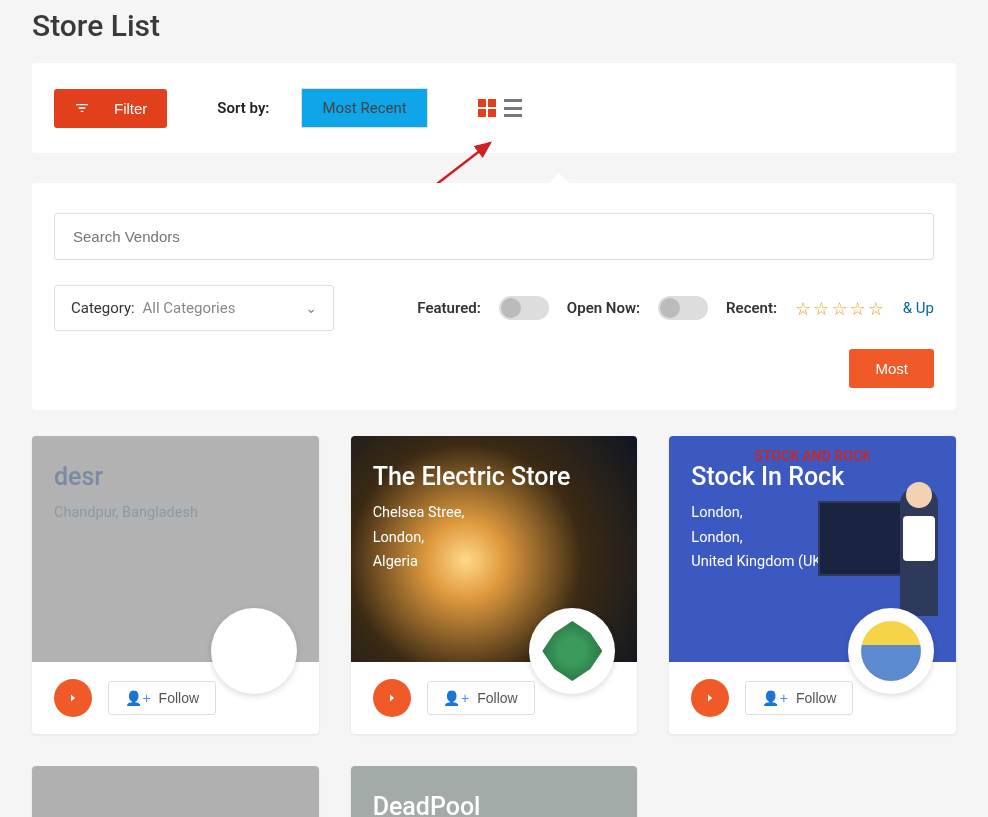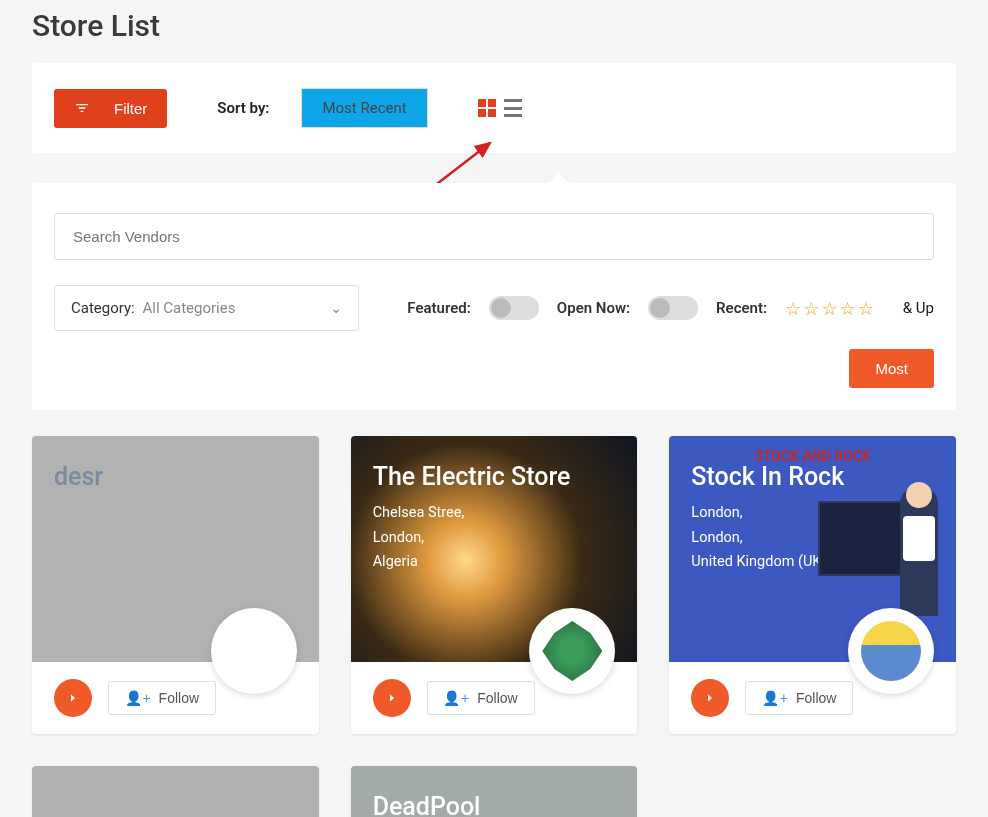--- a/index.html
+++ b/index.html
@@ -98,21 +98,21 @@
 .category-select {
   border: 1px solid #ddd;
   border-radius: 3px;
   padding: 13px 16px;
   font-size: 15px;
   color: #444;
   display: flex;
   align-items: center;
   gap: 6px;
   cursor: pointer;
-  width: 305px;
+  width: 280px;
   justify-content: space-between;
 }
 .category-select .lbl { color: #333; }
 .category-select .val { color: #888; flex: 1; margin-left: 4px; }
 .chevron { font-size: 14px; color: #888; }
 .spacer { flex: 1; }
 .filter-label { font-size: 15px; font-weight: 600; color: #333; }
 .toggle {
   width: 50px; height: 24px;
   background: #ddd;
@@ -123,21 +123,21 @@
 .toggle::after {
   content: "";
   position: absolute;
   width: 20px; height: 20px;
   background: #bbb;
   border-radius: 50%;
   top: 2px; left: 2px;
 }
 .stars { display: flex; gap: 2px; }
 .star { color: #f39c12; font-size: 18px; }
-.andup { color: #0f172a; font-size: 15px; margin-left: 11px; }
+.andup { color: #0369a1; font-size: 15px; margin-left: 1px; }
 .apply-row { display: flex; justify-content: flex-end; margin-top: 18px; }
 .apply-btn {
   background: #f05a28;
   color: #fff;
   border: none;
   padding: 11px 26px;
   font-size: 15px;
   border-radius: 3px;
   cursor: pointer;
 }
@@ -344,20 +344,21 @@
   <div class="apply-row">
     <button class="apply-btn">Most</button>
   </div>
 </div>
 
 <div class="stores-grid">
 
   <div class="store-card">
     <div class="store-banner desr">
       <div class="store-name">desr</div>
+      <div class="store-addr">Chandpur, Bangladesh</div>
     </div>
     <div class="avatar"></div>
     <div class="store-footer">
       <div class="arrow-btn">
           <svg viewBox="0 0 24 24">
             <path d="M8 5l8 7-8 7z"></path>
           </svg>
         </div>
       <button class="follow-btn">
         <span class="follow-icon">👤+</span>

